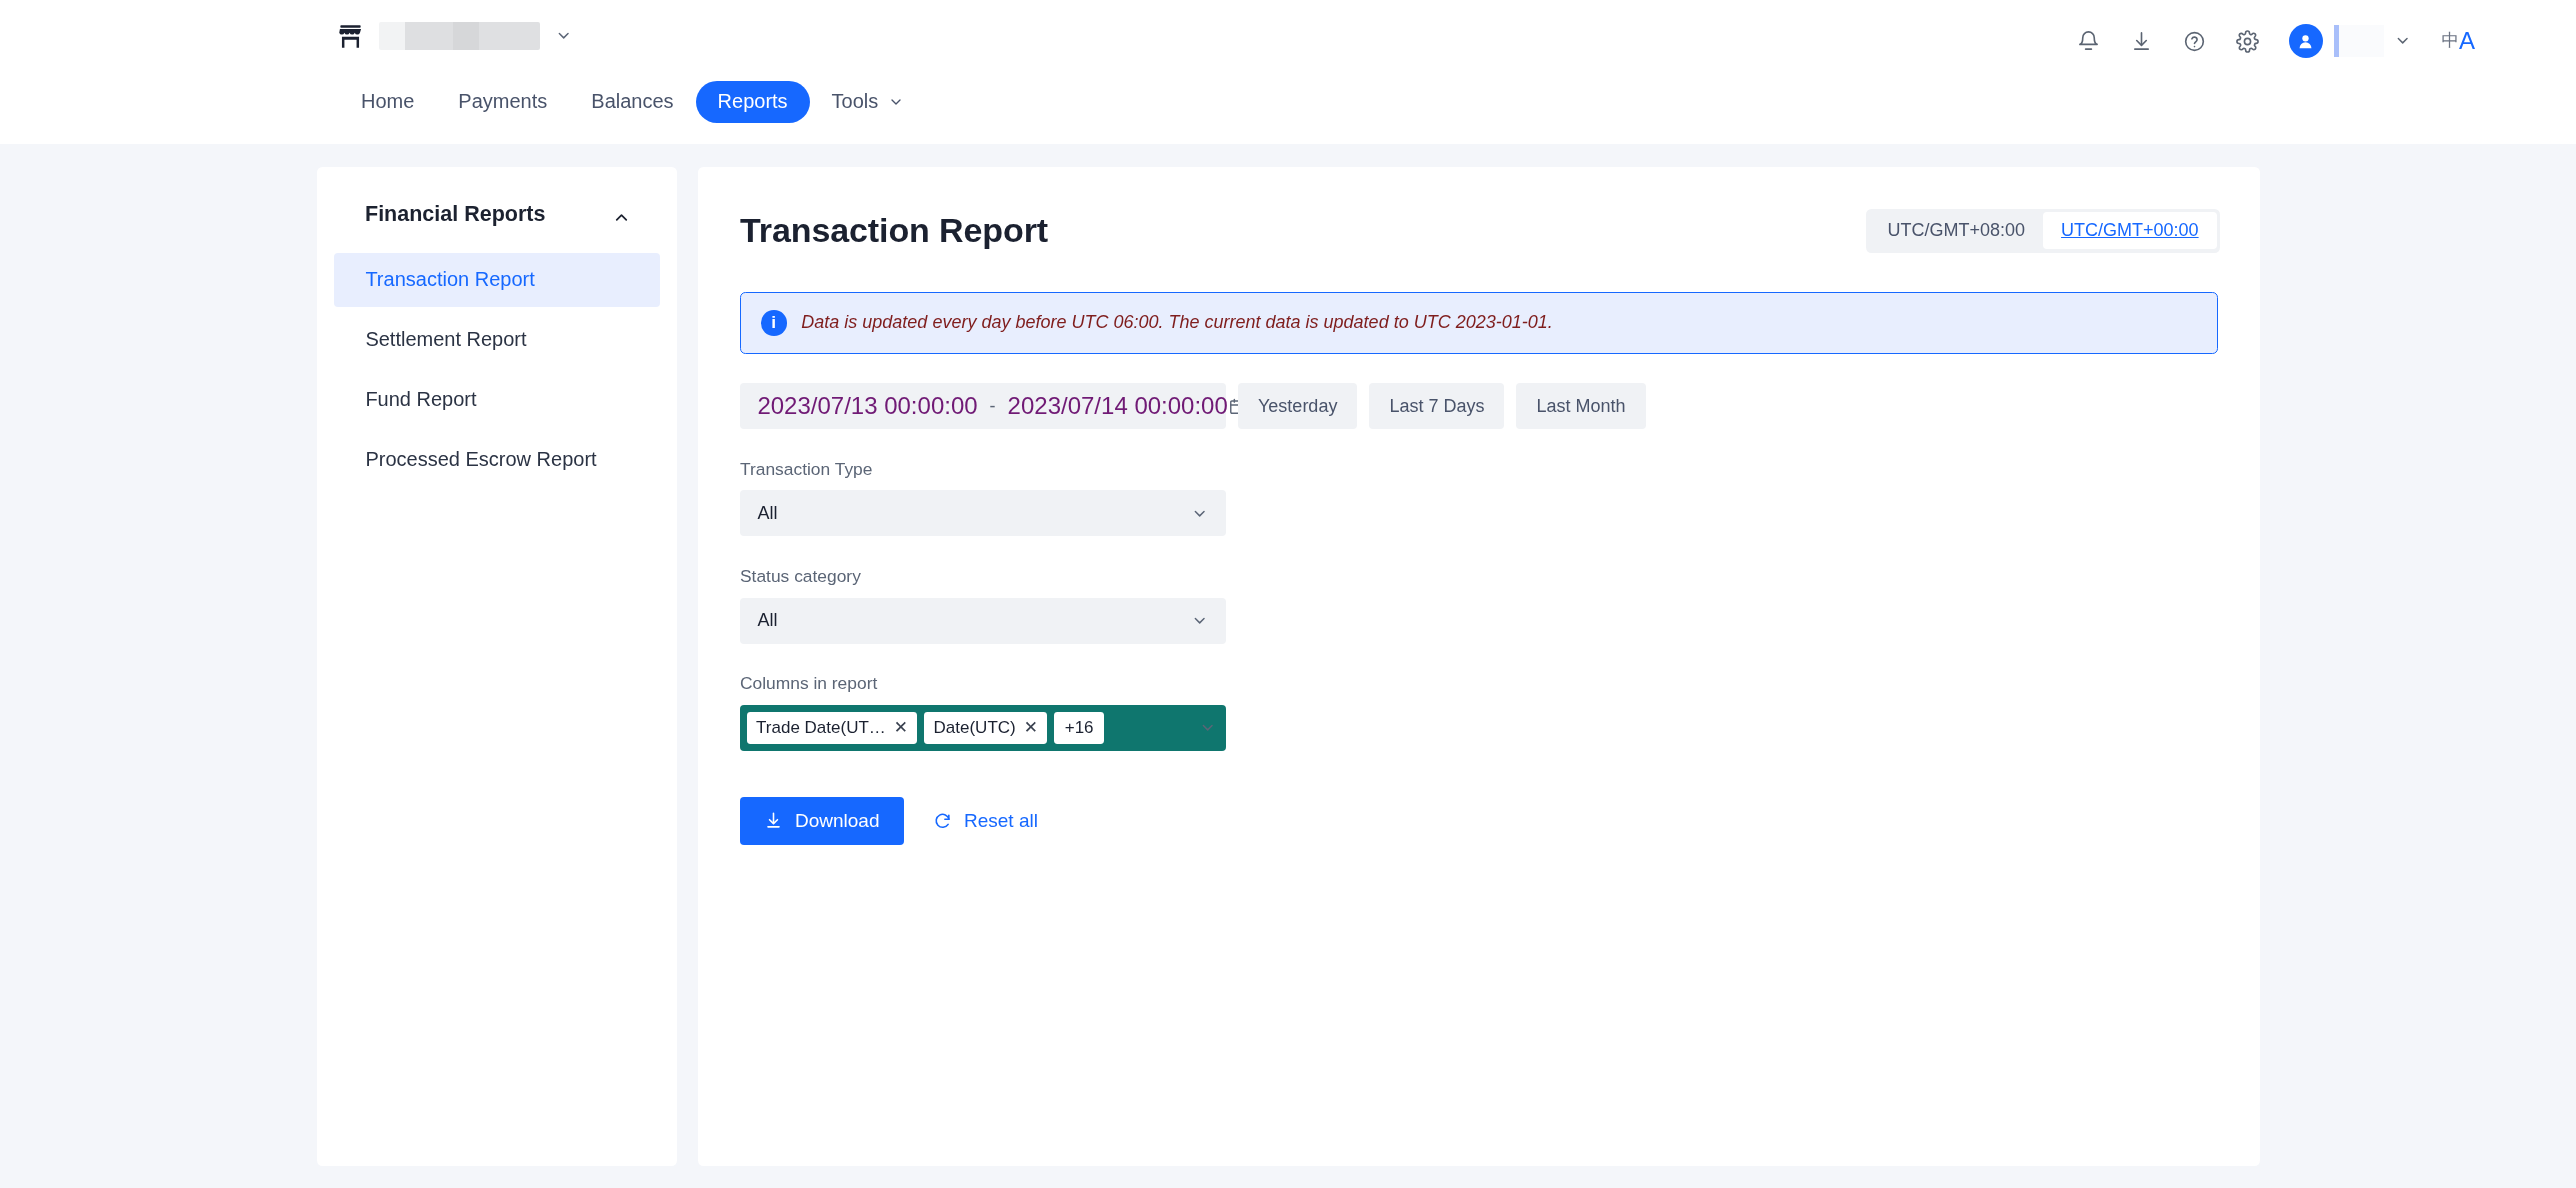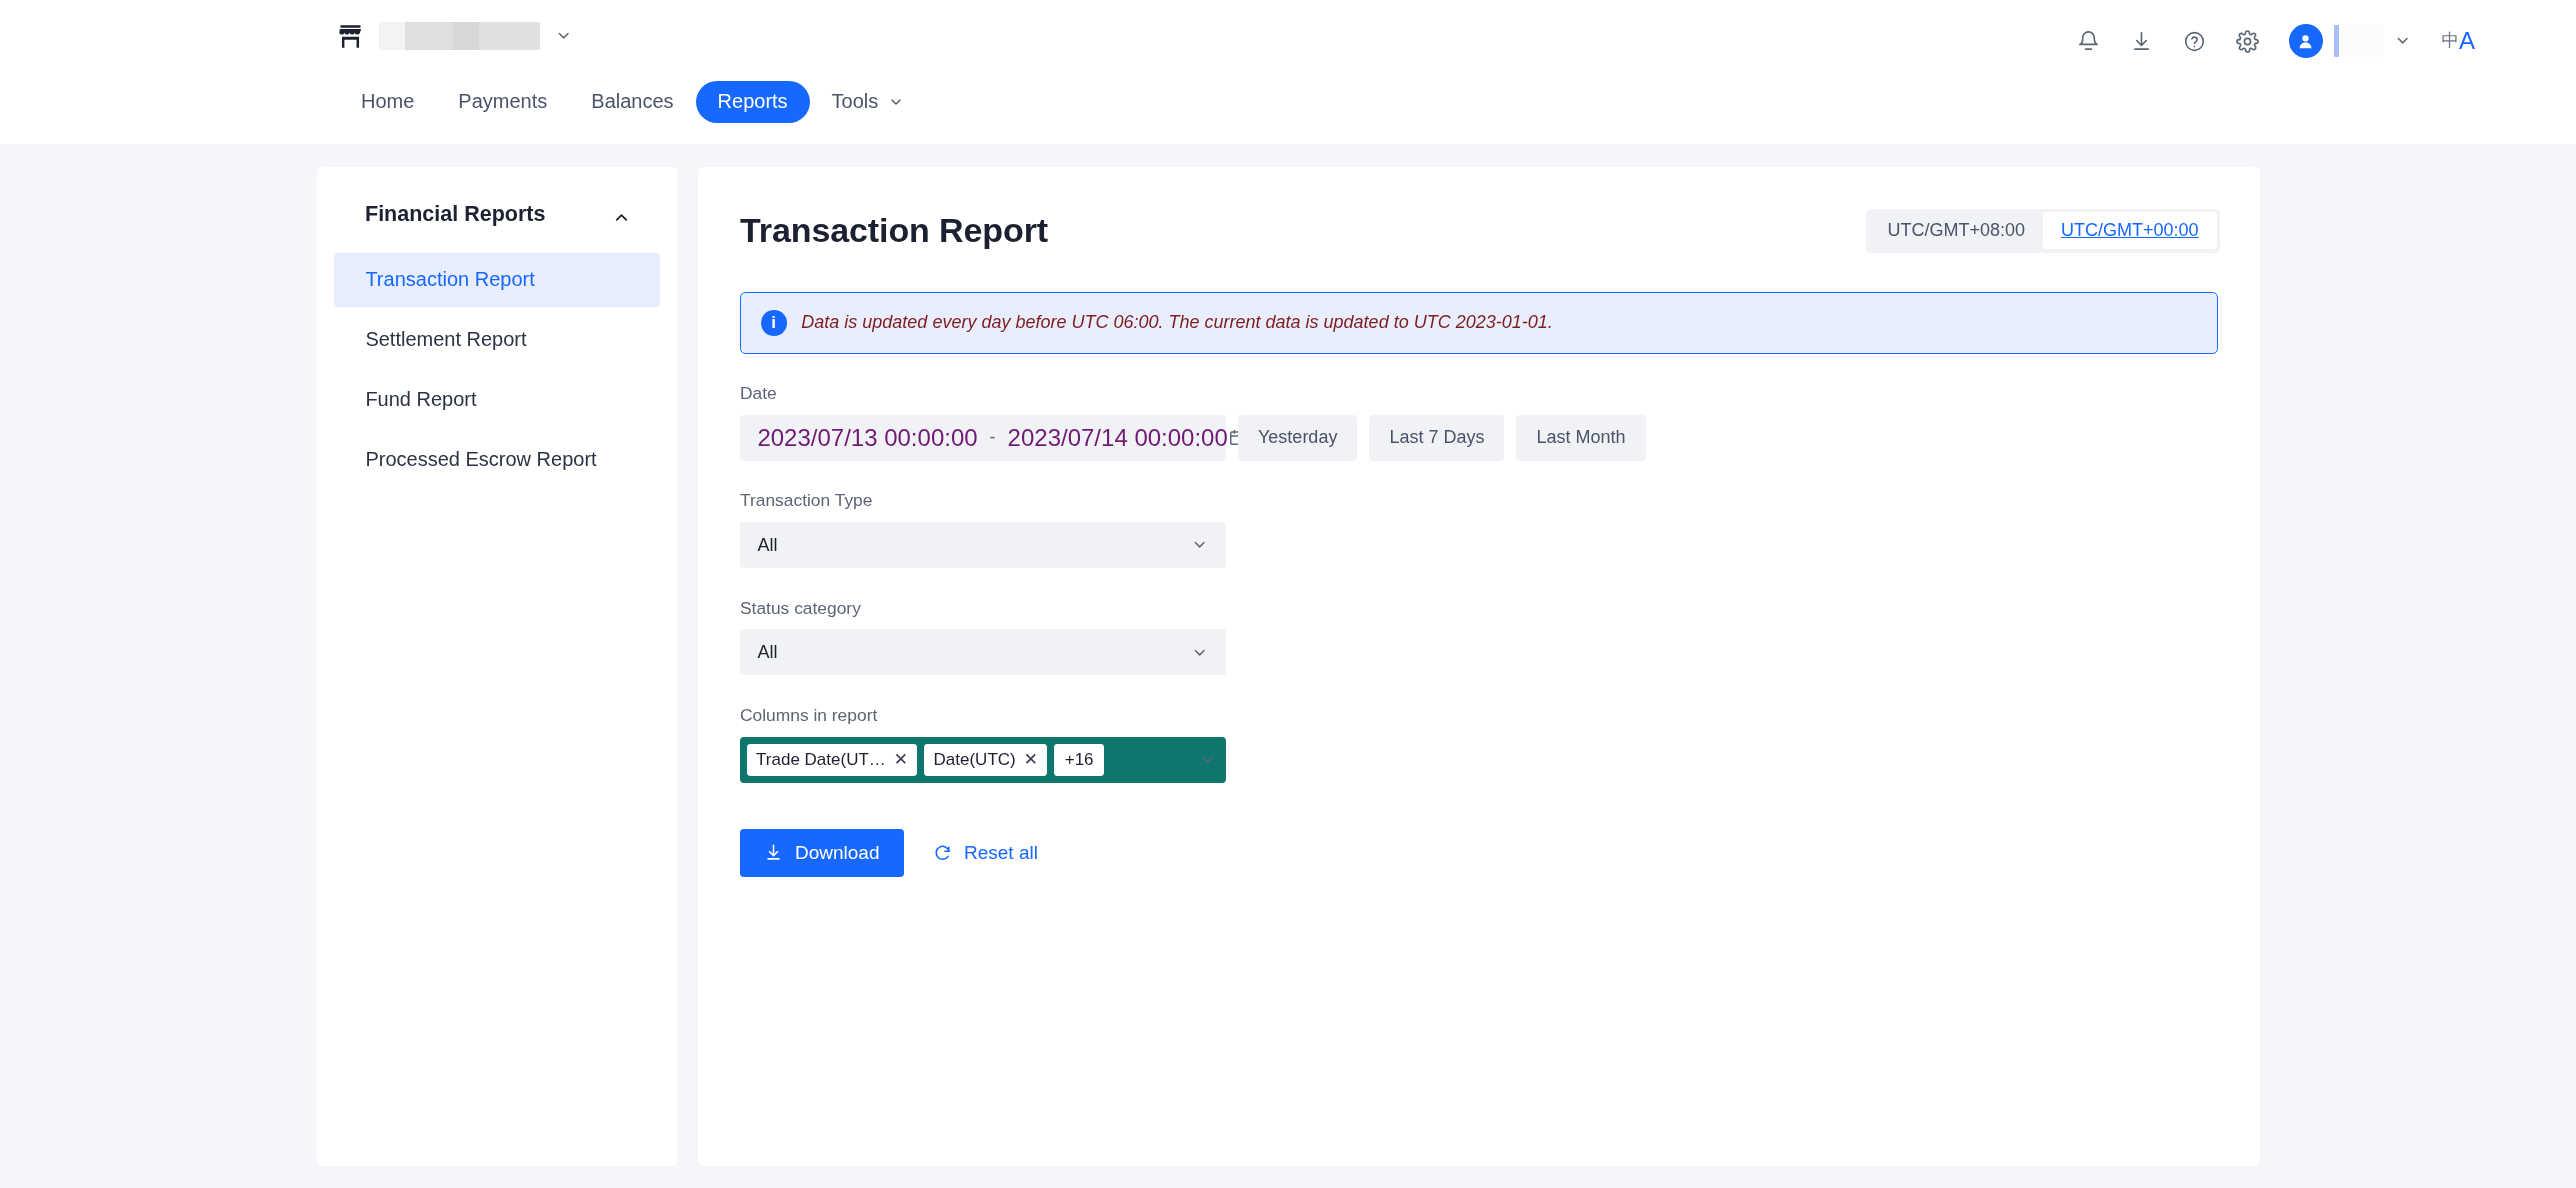--- a/index.html
+++ b/index.html
@@ -297,21 +297,20 @@
     <div class="banner">
       <span class="banner-icon">
           <span>i</span>
         </span>
       <span class="banner-text">Data is updated every day before UTC 06:00. The current data is updated to UTC 2023-01-01.</span>
     </div>
 
     <div class="form">
 
       <div class="field">
-        <div class="field-label">Date</div>
         <div class="date-row">
           <div class="date-input">
             <span class="date-val">2023/07/13 00:00:00</span>
             <span class="date-sep">-</span>
             <span class="date-val">2023/07/14 00:00:00</span>
             <span class="date-cal">
               <svg width="19" height="19" viewBox="0 0 24 24" fill="none" stroke="currentColor" stroke-width="1.8" stroke-linecap="round" stroke-linejoin="round">
                 <rect x="3.5" y="5" width="17" height="15.5" rx="1.4"></rect>
                   <line x1="3.5" y1="10" x2="20.5" y2="10"></line>
                 <line x1="8" y1="3" x2="8" y2="6.5"></line>

